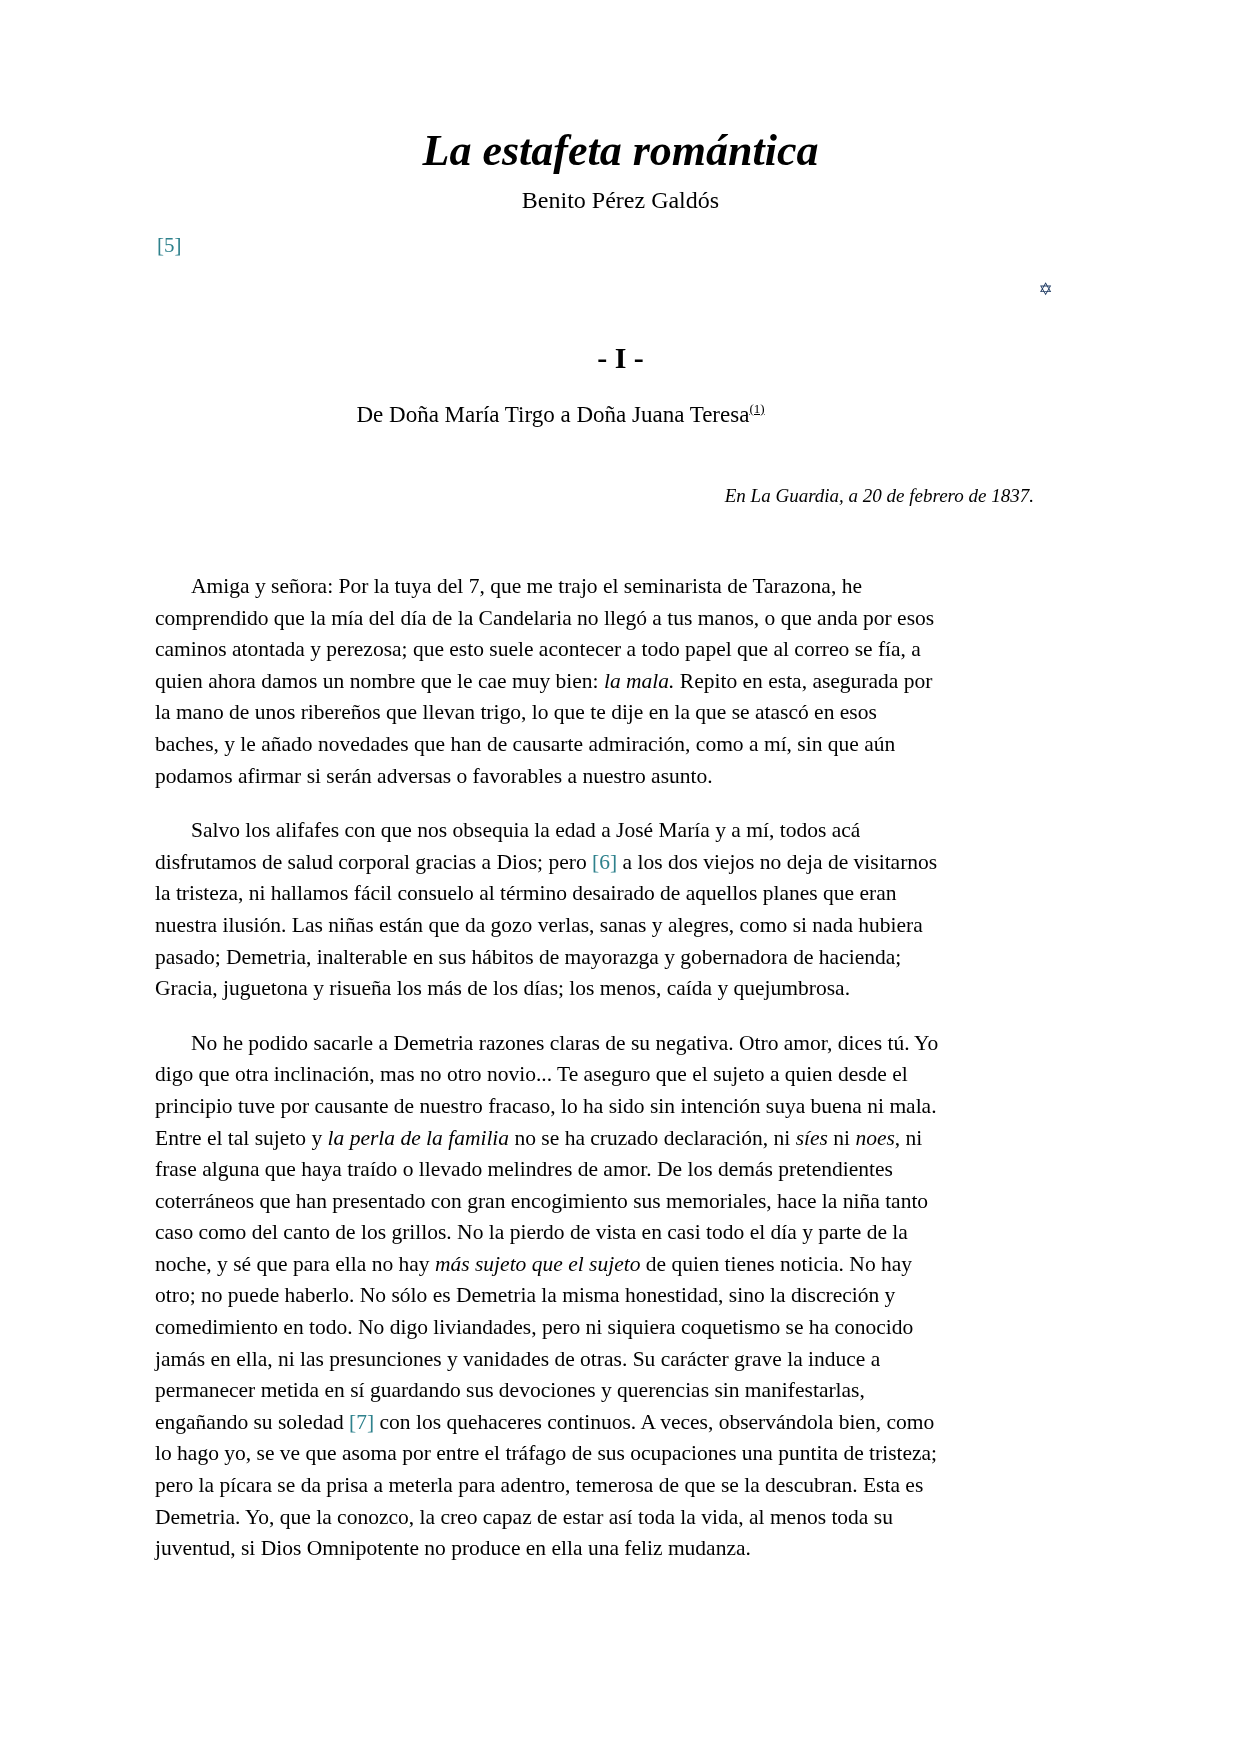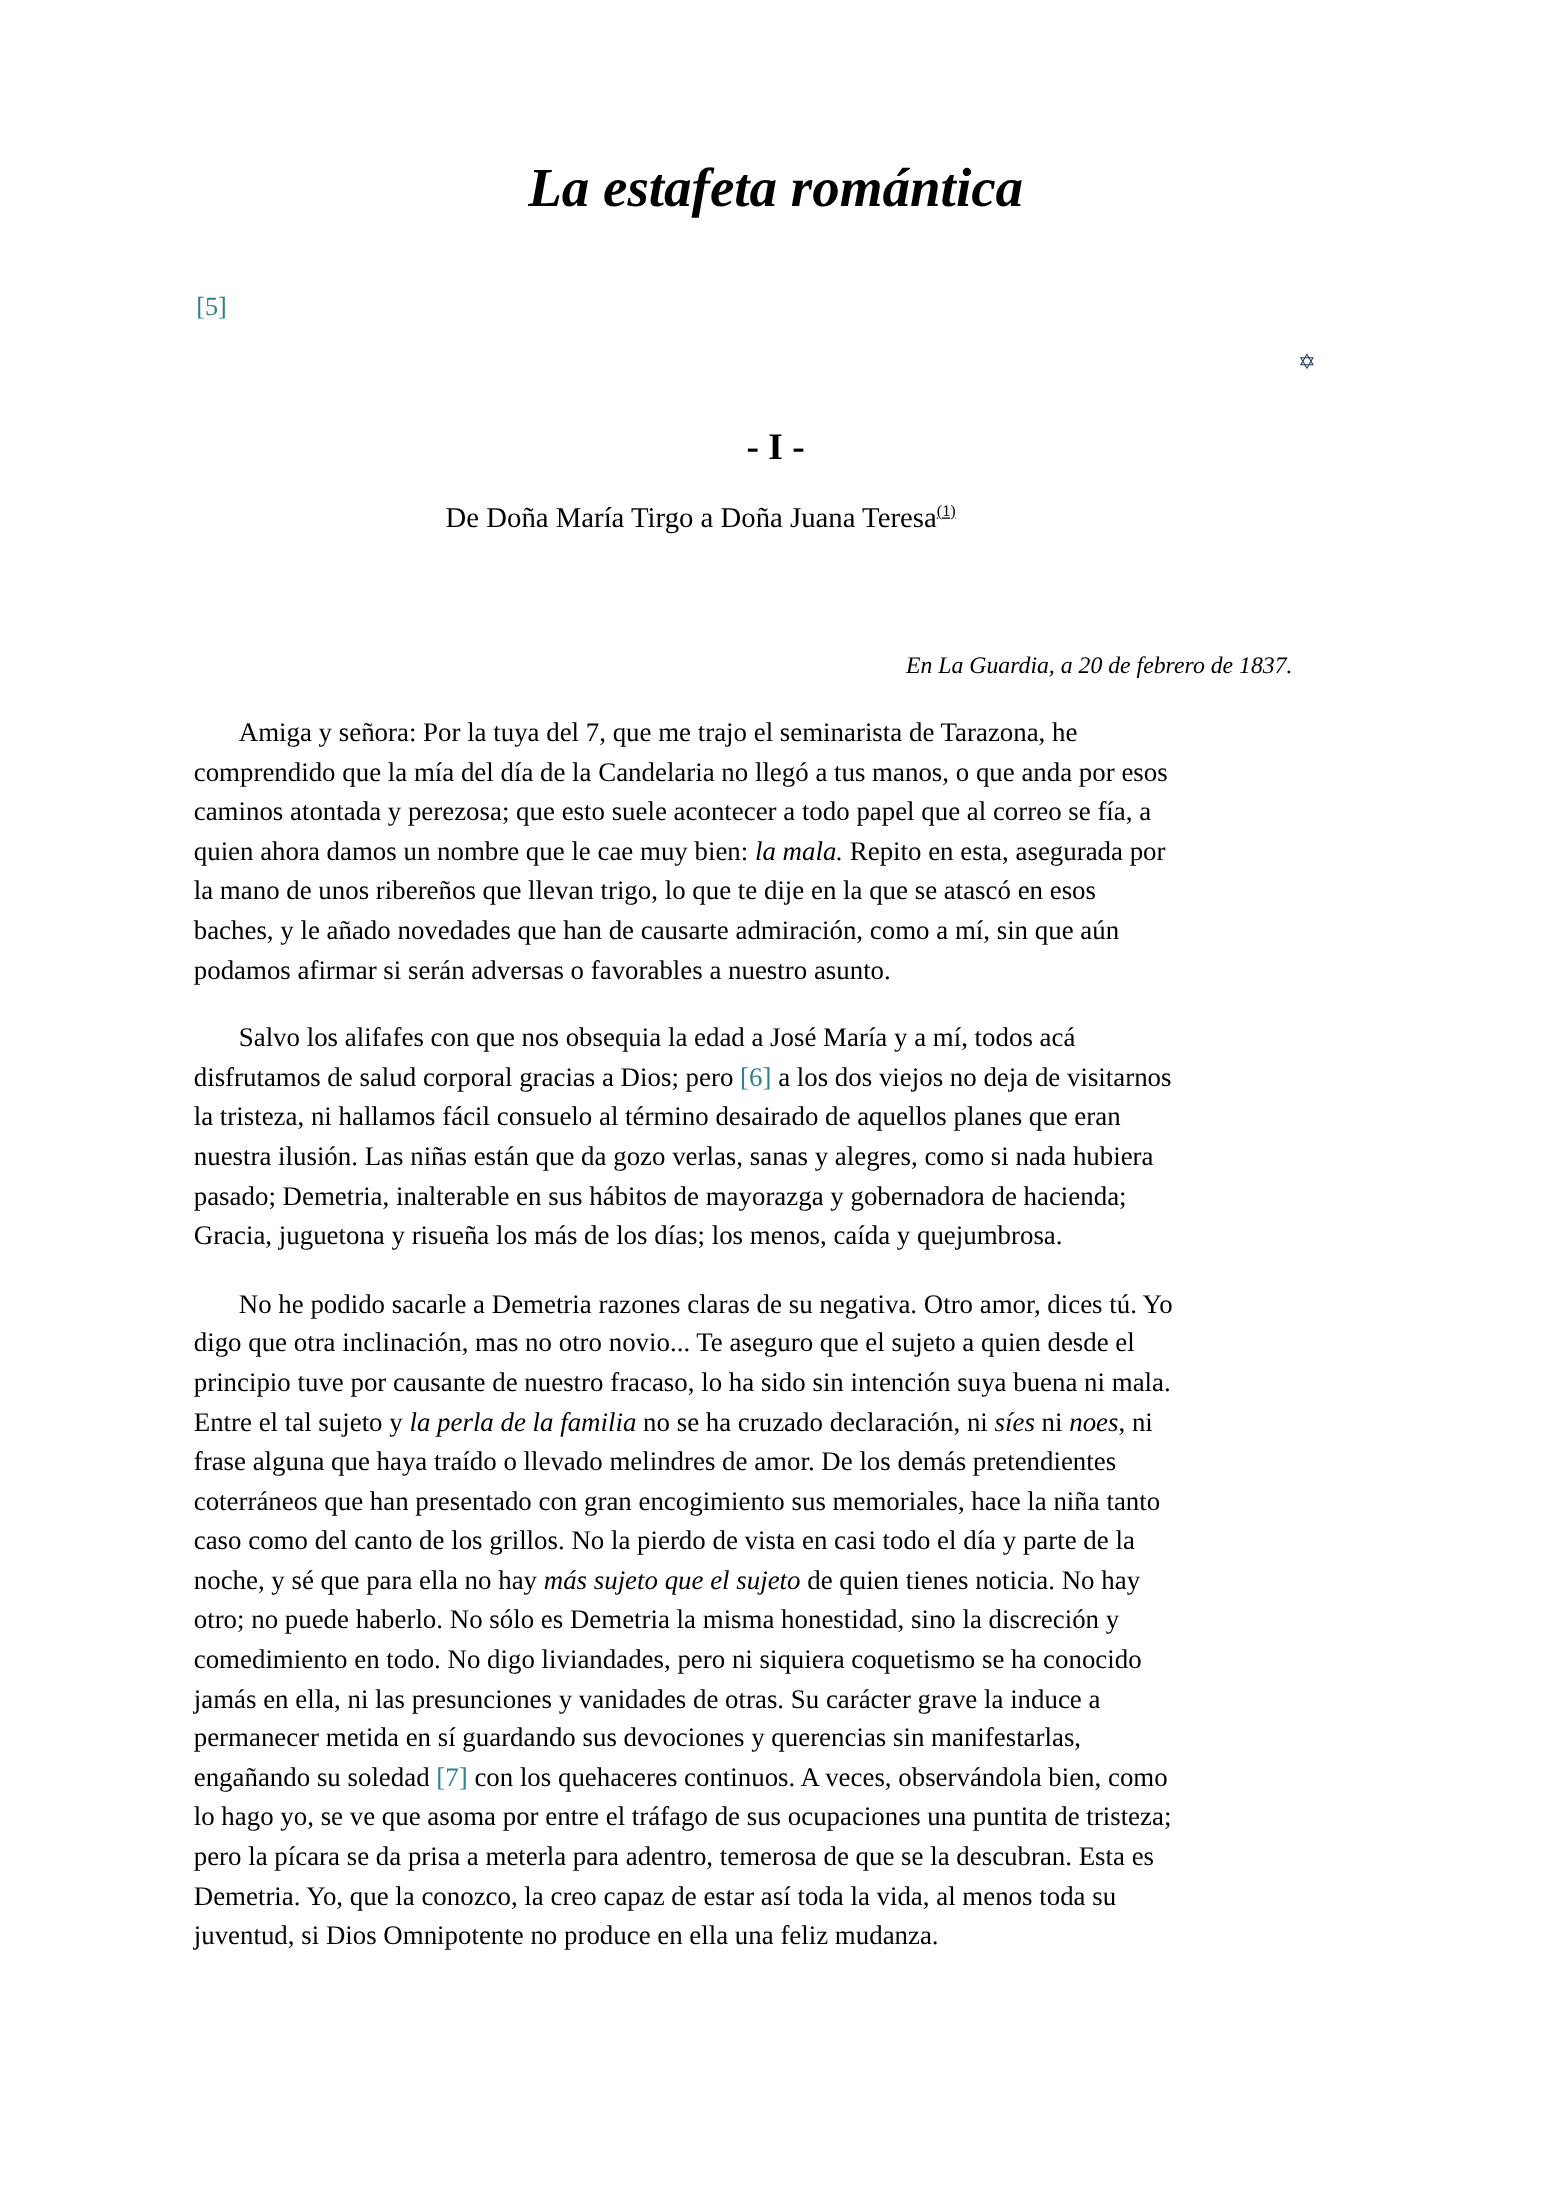--- a/index.html
+++ b/index.html
@@ -92,21 +92,21 @@
     width: 1121px;
   }
   .fn-ref {
     font-size: 13px;
     vertical-align: super;
     text-decoration: underline;
   }
   
   .dateline {
     position: absolute;
-    top: 522px;
+    top: 485px;
     left: 0;
     width: 1034px;
     text-align: right;
     font-style: italic;
     font-size: 19px;
   }
   
   .body-text {
     position: absolute;
     top: 571px;
@@ -125,20 +125,21 @@
   }
   em { font-style: italic; }
 </style>
 </head>
 <body>
 
 <div class="page">
 
   <div class="title-block">
     <h1 class="doc-title">La estafeta romántica</h1>
+    <div class="doc-author">Benito Pérez Galdós</div>
   </div>
 
   <div class="pagemark-standalone">[5]</div>
 
   <div class="star-row">
     <span class="star-glyph">✡</span>
   </div>
 
   <div class="section-number">- I -</div>
 

